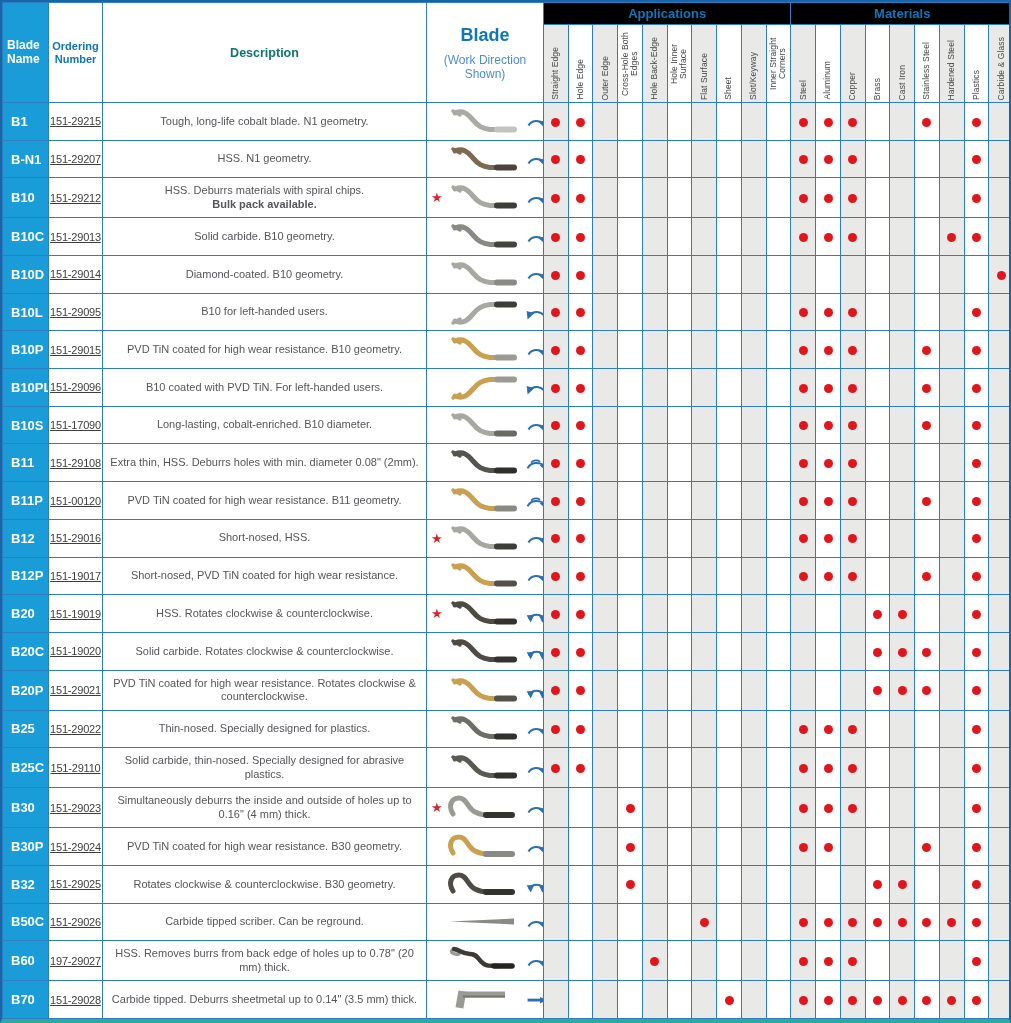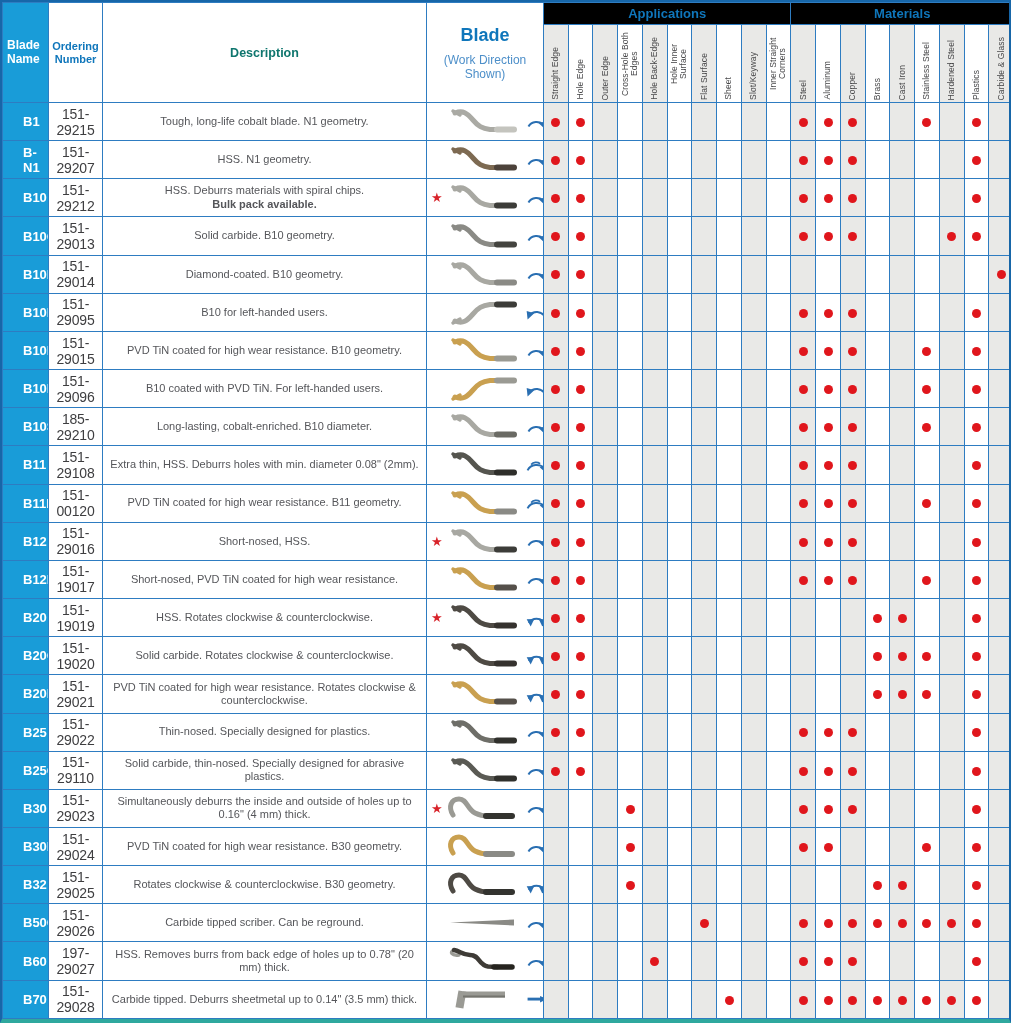--- a/index.html
+++ b/index.html
@@ -15,22 +15,22 @@
   .h-desc{color:#0f766e;font-size:12.5px;font-weight:bold;text-align:center;}
   .h-blade{text-align:center;vertical-align:middle;}
   .hb-main{color:#0f76bb;font-size:18px;font-weight:bold;}
   .hb-sub{color:#4d8fc9;font-size:12px;font-weight:normal;margin-top:7px;}
   .h-group{color:#0f76bb;font-size:13px;font-weight:bold;text-align:center;background:#000000;}
   th.vert{vertical-align:bottom;background:#fff;}
   th.vert.shade, td.mark.shade{background:#e9e9e7;}
   .vlab{writing-mode:vertical-rl;transform:rotate(180deg);margin:2px auto 2px auto;
         font-size:8.5px;line-height:1.08;color:#48484a;font-weight:normal;
         max-height:72px;letter-spacing:0.1px;}
-  td.name{background:#199cd8;color:#fff;font-size:13px;font-weight:bold;text-align:left;padding-left:20px;}
-  td.order{font-size:14px;color:#3e3e40;text-align:center;letter-spacing:-0.2px;}
+  td.name{background:#199cd8;color:#fff;font-size:13px;font-weight:bold;text-align:left;padding-left:8px;}
+  td.order{font-size:11px;color:#3e3e40;text-align:center;letter-spacing:-0.2px;text-decoration:underline;}
   td.desc{font-size:11px;color:#55565a;text-align:center;padding:2px 6px;line-height:1.22;}
   td.desc .bold{font-weight:bold;}
   td.bladeimg{vertical-align:middle;}
   .bladewrap{display:flex;align-items:center;justify-content:space-between;padding:0 4px;}
   .star{width:13px;font-size:13px;color:#d8232a;line-height:1;flex:0 0 13px;text-align:left;}
   .bladesvg{flex:0 0 auto;}
   .arrowsvg{flex:0 0 auto;margin-left:2px;}
   td.mark{text-align:center;vertical-align:middle;background:#fff;}
   .dot{display:inline-block;width:9px;height:9px;border-radius:50%;background:#e0161c;vertical-align:middle;}
 </style>
@@ -461,21 +461,21 @@
           <td class="mark shade"><span class="dot"></span></td>
           <td class="mark"></td>
           <td class="mark shade"></td>
           <td class="mark"><span class="dot"></span></td>
           <td class="mark shade"></td>
           <td class="mark"><span class="dot"></span></td>
           <td class="mark shade"></td>
         </tr>
         <tr>
           <td class="name">B10S</td>
-          <td class="order">185-29210</td>
+          <td class="order">151-17090</td>
           <td class="desc">
             <div>Long-lasting, cobalt-enriched. B10 diameter.</div>
           </td>
           <td class="bladeimg">
             <div class="bladewrap">
               <span class="star"></span>
               <svg class="bladesvg" width="78" height="29" viewBox="0 0 78 29">
                 <path d="M9,4 L16,8" stroke="#a8a8a2" stroke-width="3.5" stroke-linecap="round" fill="none"></path>
       <path d="M11,6 C19,3 23,6 29,13 C34,19 38,21.5 46,22.5 L56,22.5" stroke="#a8a8a2" stroke-width="5" stroke-linecap="round" fill="none"></path>
       <path d="M53,22.5 L70,22.5" stroke="#6a6a64" stroke-width="6" stroke-linecap="round" fill="none"></path>

